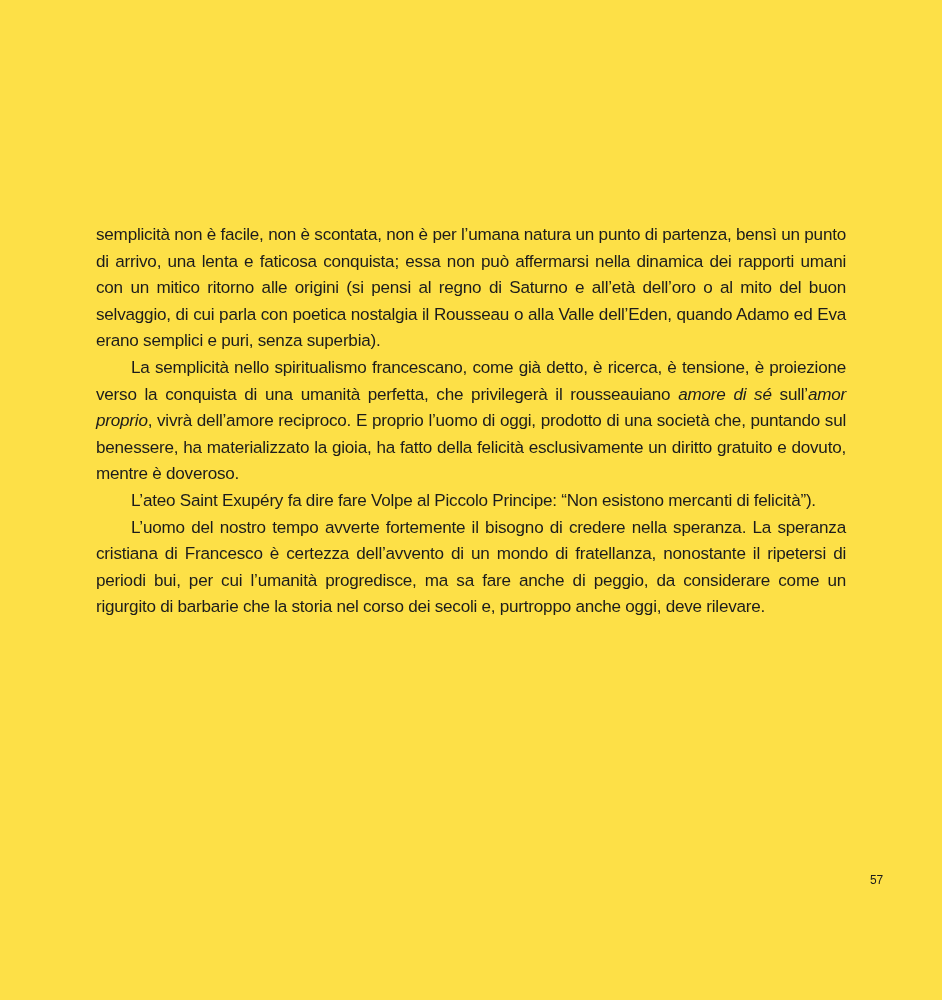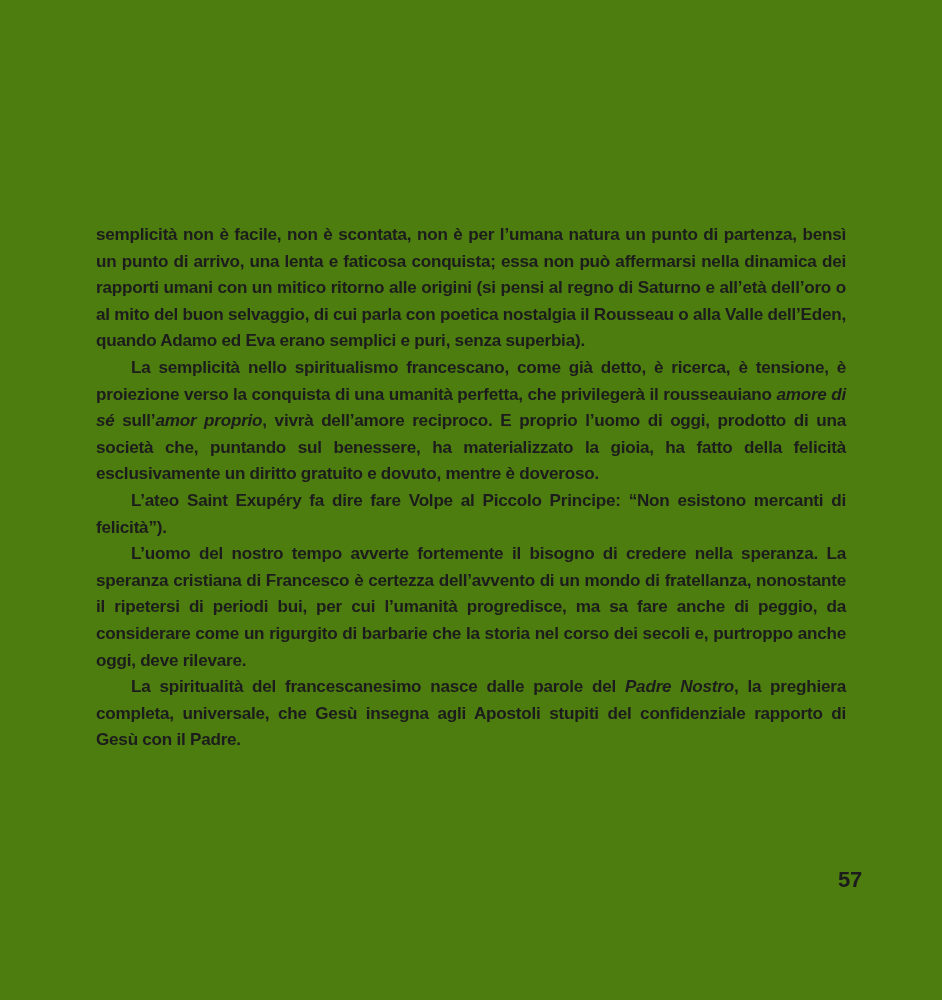--- a/index.html
+++ b/index.html
@@ -55,43 +55,42 @@
     text-align: justify;
   }
 
   .it {
     font-style: italic;
   }
 
   
   #folio {
     position: absolute;
-    left: 838px;
+    left: 870px;
     top: 867px;
-    font-size: 22px;
+    font-size: 12px;
     line-height: 26.6px;
     color: #1c1c1c;
     font-family: "Liberation Sans", "DejaVu Sans", sans-serif;
     font-stretch: condensed;
     letter-spacing: -0.22px;
   }
 
   
   .para.lastline {
     text-align: left;
   }
 </style>
 </head>
 <body style="background: rgb(255, 255, 255);">
 
-<div id="page" style="background: #4d7c0f; font-weight: bold;">
+<div id="page" style="background: #fde047;">
 
   <div id="text-block">
       <p class="para" style="color: rgb(28, 28, 28);">semplicità non è facile, non è scontata, non è per l’umana natura un punto di partenza, bensì un punto di arrivo, una lenta e faticosa conquista; essa non può affermarsi nella dinamica dei rapporti umani con un mitico ritorno alle origini (si pensi al regno di Saturno e all’età dell’oro o al mito del buon selvaggio, di cui parla con poetica nostalgia il Rousseau o alla Valle dell’Eden, quando Adamo ed Eva erano semplici e puri, senza superbia).</p>
       <p class="para indent" style="color: rgb(28, 28, 28);">La semplicità nello spiritualismo francescano, come già detto, è ricerca, è tensione, è proiezione verso la conquista di una umanità perfetta, che privilegerà il rousseauiano <span class="it">amore di sé</span> sull’<span class="it">amor proprio</span>, vivrà dell’amore reciproco. E proprio l’uomo di oggi, prodotto di una società che, puntando sul benessere, ha materializzato la gioia, ha fatto della felicità esclusivamente un diritto gratuito e dovuto, mentre è doveroso.</p>
       <p class="para indent" style="color: rgb(28, 28, 28);">L’ateo Saint Exupéry fa dire fare Volpe al Piccolo Principe: “Non esistono mercanti di felicità”).</p>
       <p class="para indent" style="color: rgb(28, 28, 28);">L’uomo del nostro tempo avverte fortemente il bisogno di credere nella speranza. La speranza cristiana di Francesco è certezza dell’avvento di un mondo di fratellanza, nonostante il ripetersi di periodi bui, per cui l’umanità progredisce, ma sa fare anche di peggio, da considerare come un rigurgito di barbarie che la storia nel corso dei secoli e, purtroppo anche oggi, deve rilevare.</p>
-      <p class="para indent" style="color: rgb(28, 28, 28);">La spiritualità del francescanesimo nasce dalle parole del <span class="it">Padre Nostro</span>, la preghiera completa, universale, che Gesù insegna agli Apostoli stupiti del confidenziale rapporto di Gesù con il Padre.</p>
     </div>
 
   <div id="folio" style="color: rgb(28, 28, 28);">57</div>
 
 </div>
 
 </body></html>

